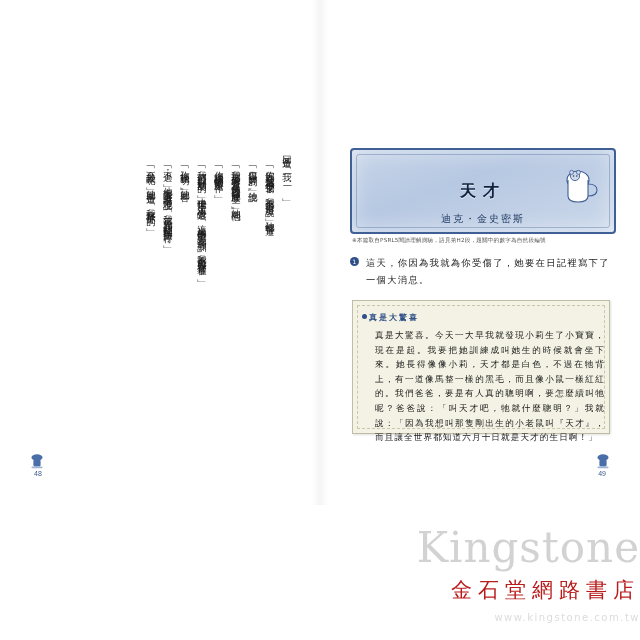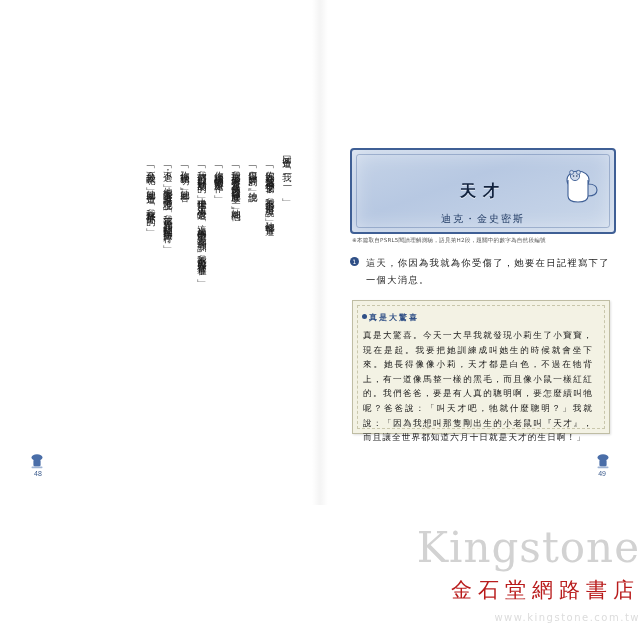--- a/index.html
+++ b/index.html
@@ -213,21 +213,21 @@
     position: absolute;
     left: 9px;
     top: 13px;
     width: 5px;
     height: 5px;
     background: #2f4f86;
     border-radius: 50%;
   }
   #diary-body {
     position: absolute;
-    left: 10px;
+    left: 22px;
     top: 27px;
     width: 230px;
     font-size: 8.6px;
     line-height: 14.6px;
     letter-spacing: 1.1px;
     color: #1b1b1b;
     text-align: justify;
   }
 
   

